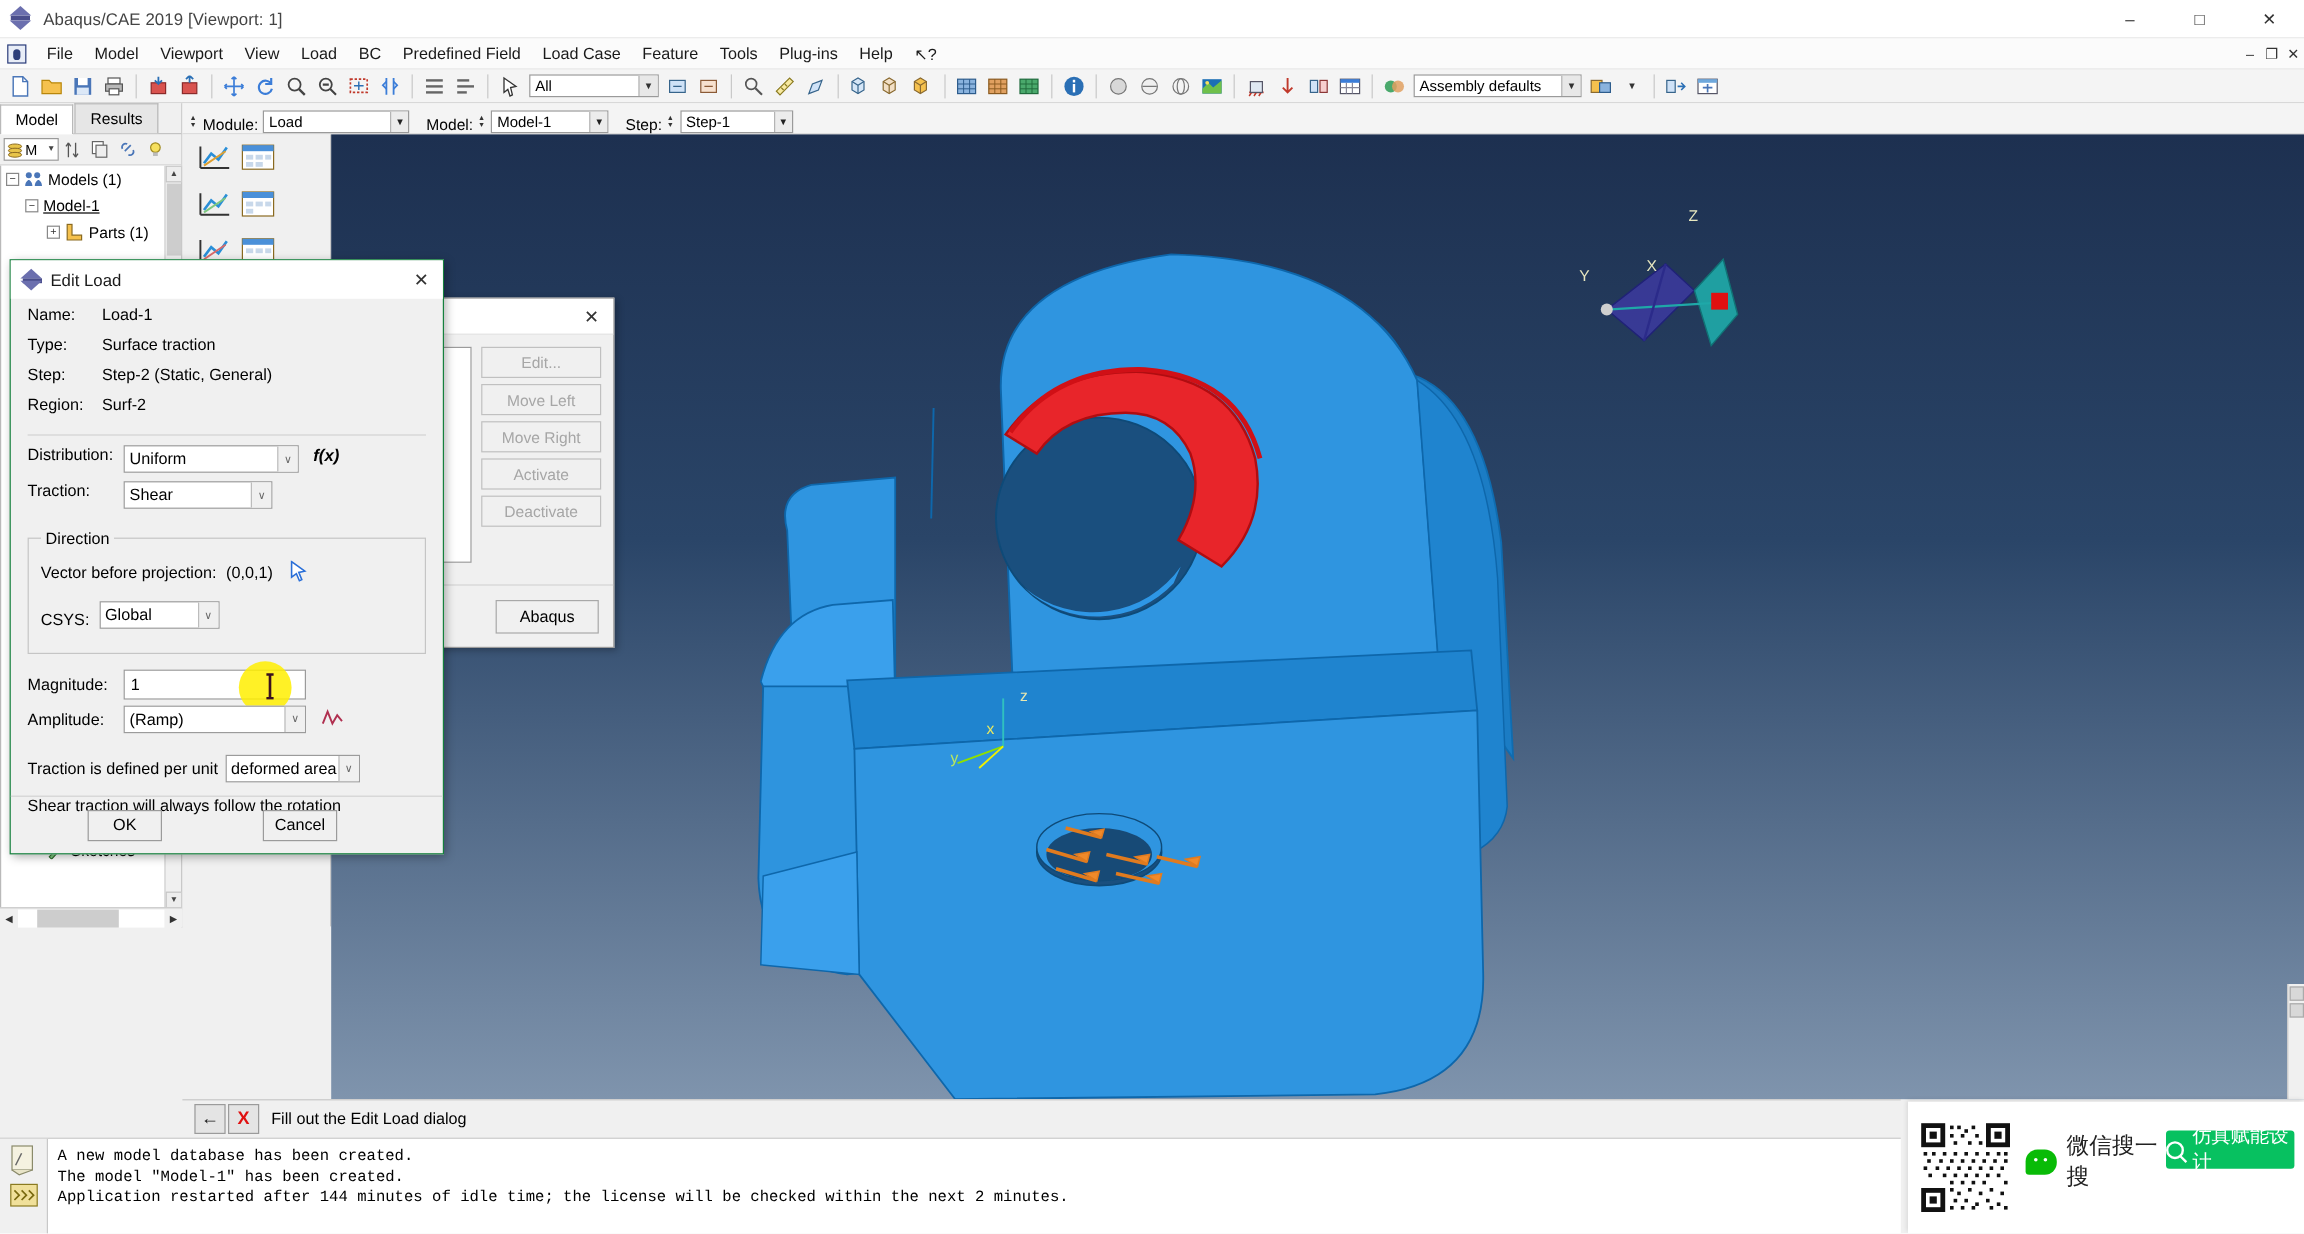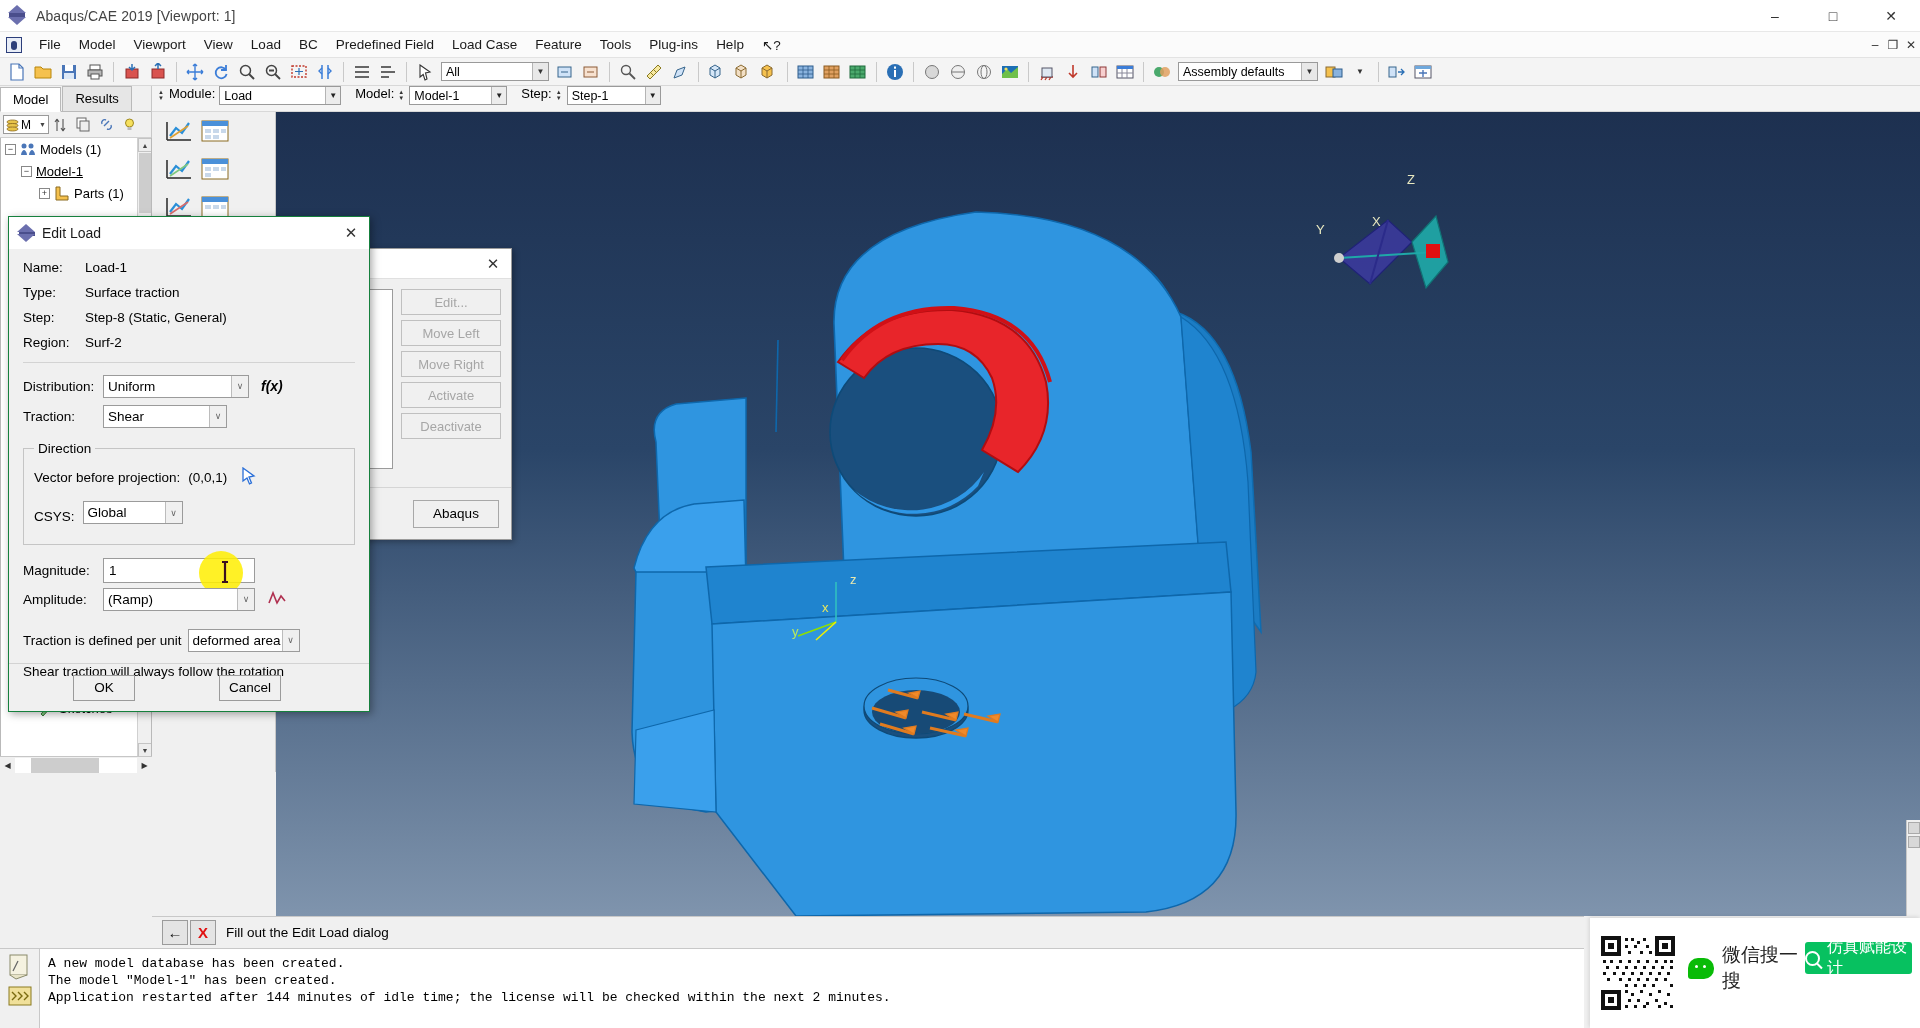--- a/index.html
+++ b/index.html
@@ -89,21 +89,21 @@
   .combo-assy .arw {
     position:absolute; right:0; top:0; width:16px; height:17px; background:#e8e8e8;
     border-left:1px solid #b4b4b4; display:flex; align-items:center; justify-content:center;
     font-size:8px; color:#333;
   }
 
   
   .ctxbar {
     position:absolute; left:152px; top:86px; width:1768px; height:26px;
     background:#f4f4f4; border-bottom:1px solid #d8d8d8;
-    display:flex; align-items:flex-start; padding-left:6px;
+    display:flex; align-items:flex-end; padding-left:6px;
   }
   .ctx-label { font-size:13px; color:#000; margin-right:4px; }
   .ctx-spin {
     width:10px; height:18px; display:flex; flex-direction:column; justify-content:center;
     margin-right:1px;
   }
   .ctx-spin span { font-size:6px; line-height:6px; color:#333; }
   .ctx-combo {
     height:19px; border:1px solid #9a9a9a; background:#fff; position:relative;
     display:flex; align-items:center; padding-left:4px; font-size:12.5px; color:#000;
@@ -266,21 +266,21 @@
     font-size:13.5px; color:#000;
   }
   .dl-title {
     height:32px; background:#fff; display:flex; align-items:center; padding:0 4px 0 8px;
   }
   .dl-title .abq-logo{ width:18px; height:18px; margin-right:7px; }
   .dl-title-text { font-size:14px; color:#1a1a1a; }
   .dl-x { margin-left:auto; width:28px;height:28px;display:flex;align-items:center;
           justify-content:center;font-size:15px;color:#333;}
   .dl-body { padding:6px 14px 0 14px; }
-  .row { display:flex; align-items:center; height:25px; }
+  .row { display:flex; height:25px; }
   .row .lbl { width:62px; flex:none; }
   .hr { height:1px; background:#d3d3d3; margin:7px 0 8px 0; }
   select, .fakesel {
     height:23px; border:1px solid #9b9b9b; background:#fff; font-size:13.5px;
     font-family:"Liberation Sans", sans-serif; color:#000; padding-left:4px;
     position:relative; display:flex; align-items:center;
   }
   .fakesel .arw {
     position:absolute; right:0; top:0; width:17px; height:21px; background:#f0f0f0;
     border-left:1px solid #bcbcbc; display:flex; align-items:center; justify-content:center;
@@ -945,21 +945,21 @@
       <div class="row">
         <div class="lbl">Name:</div>
         <div>Load-1</div>
       </div>
       <div class="row">
         <div class="lbl">Type:</div>
         <div>Surface traction</div>
       </div>
       <div class="row">
         <div class="lbl">Step:</div>
-        <div>Step-8 (Static, General)</div>
+        <div>Step-2 (Static, General)</div>
       </div>
       <div class="row">
         <div class="lbl">Region:</div>
         <div>Surf-2</div>
       </div>
 
       <div class="hr"></div>
 
       <div class="row" style="height:30px">
         <div class="lbl" style="width:80px">Distribution:</div>

